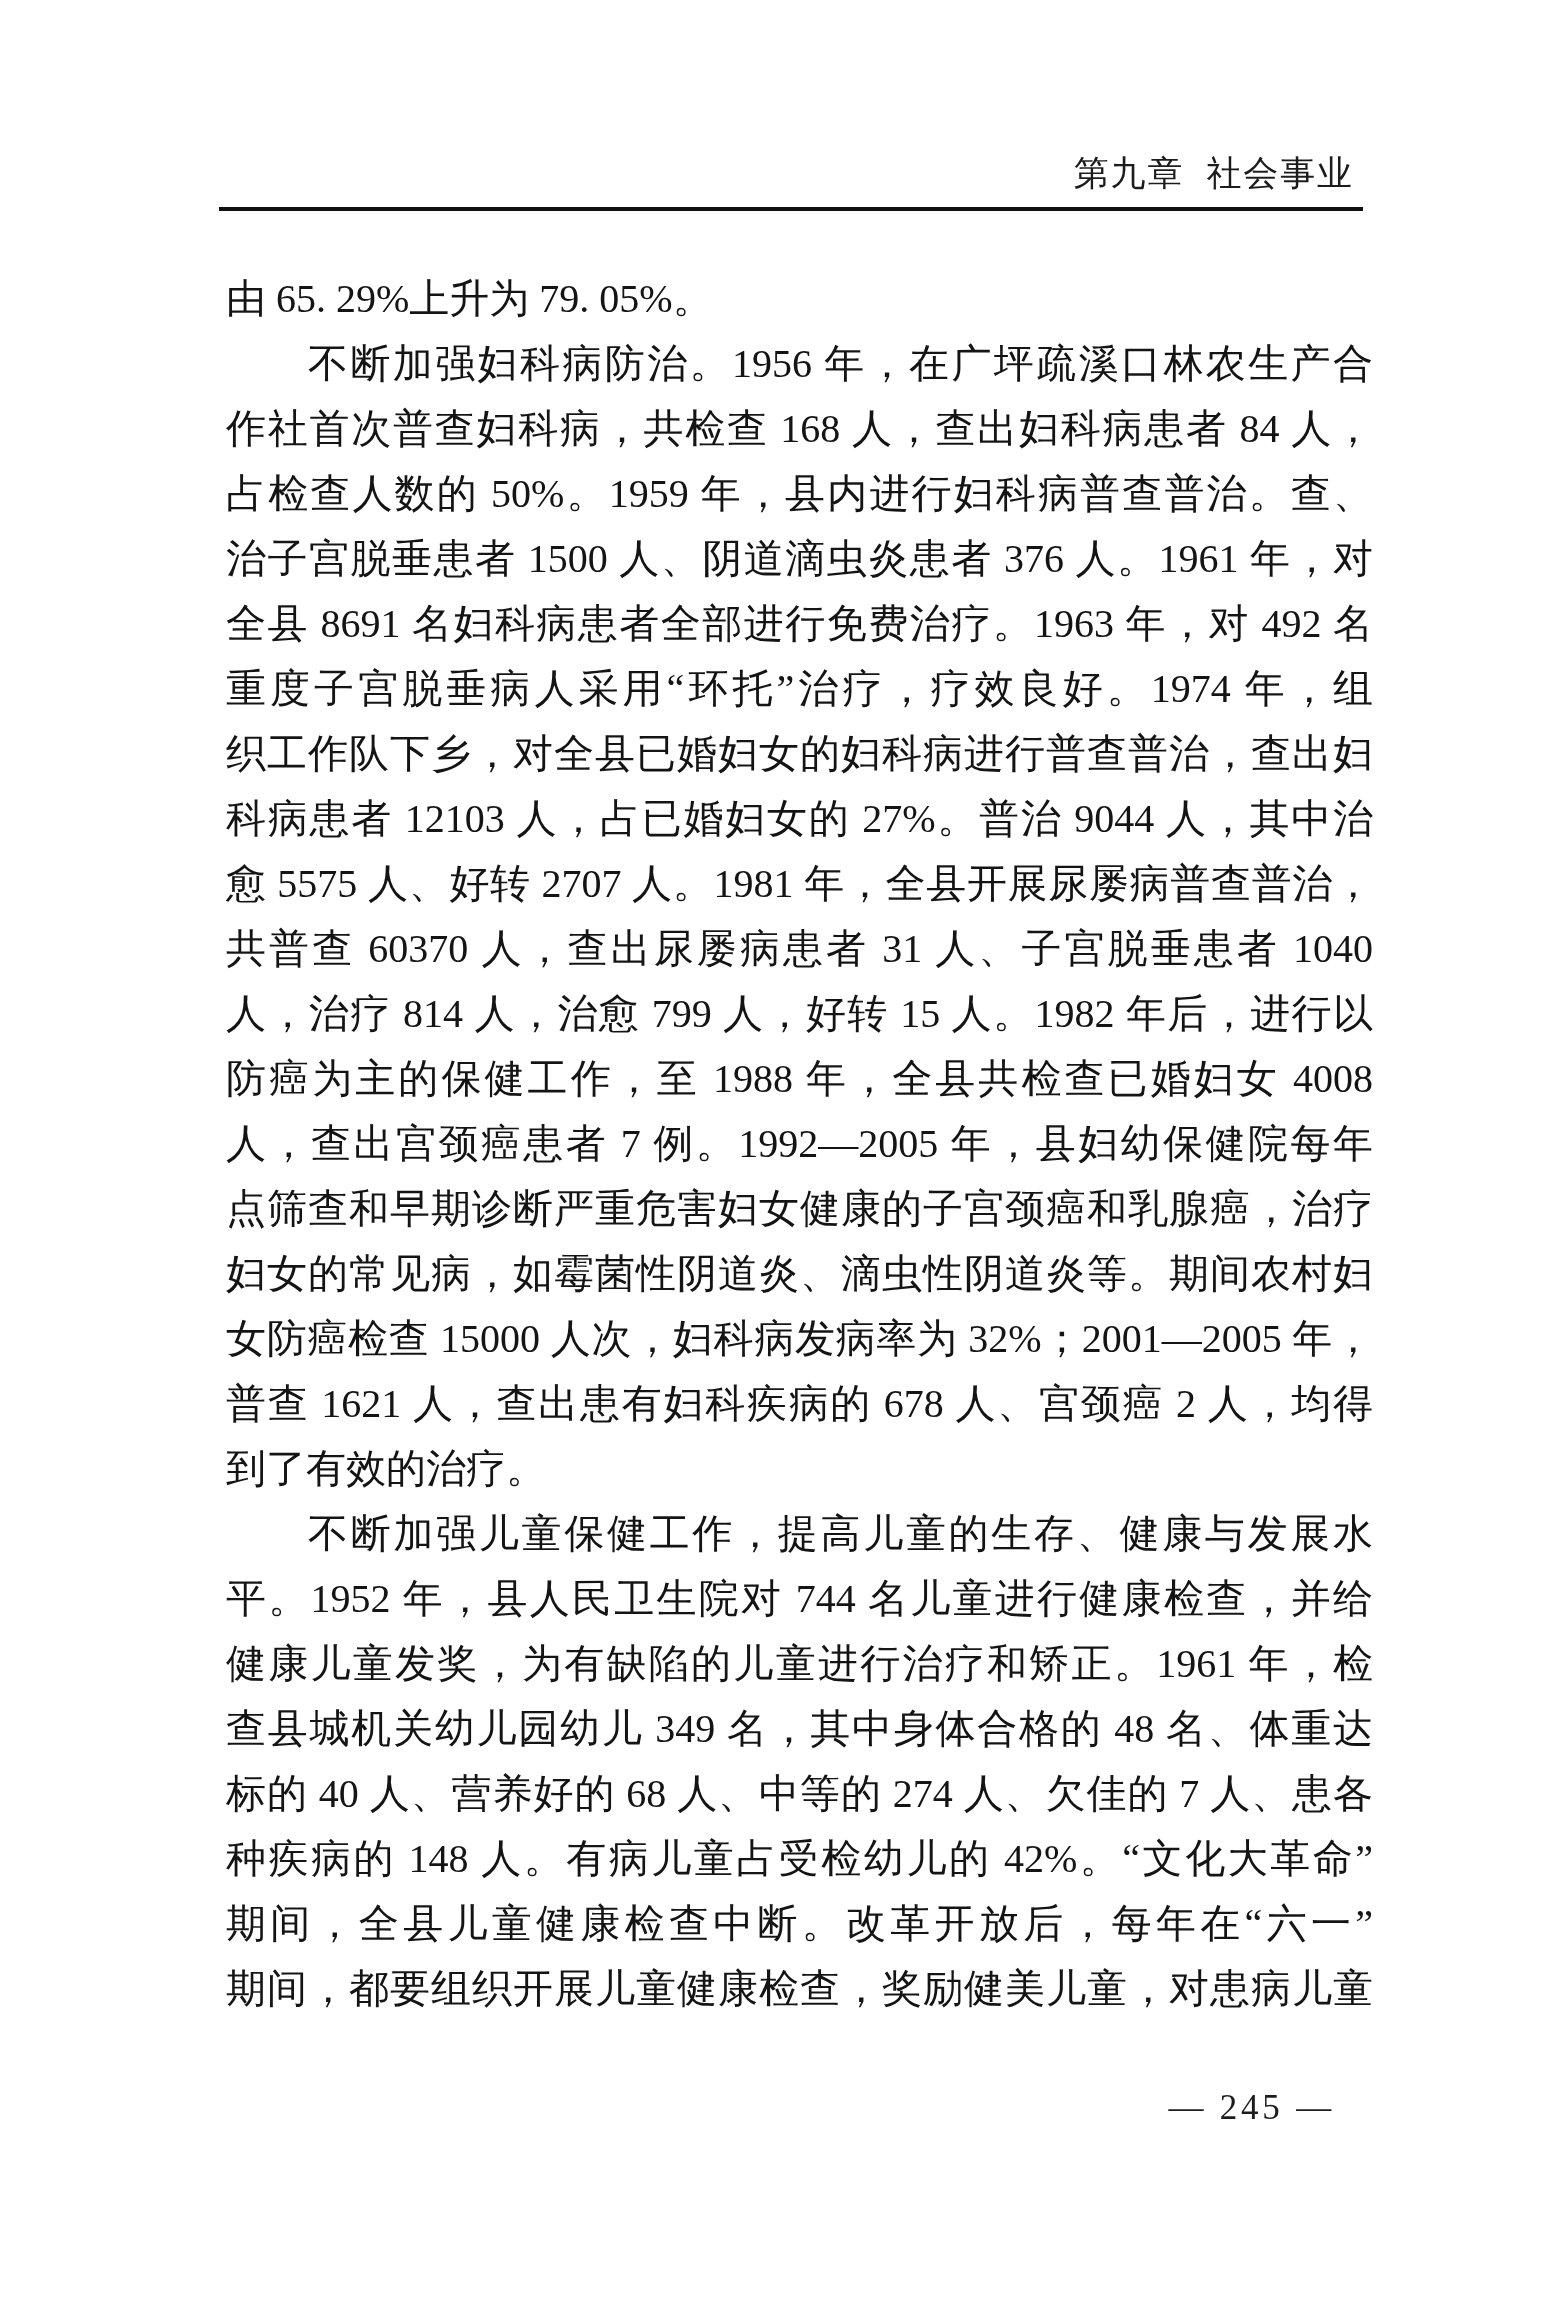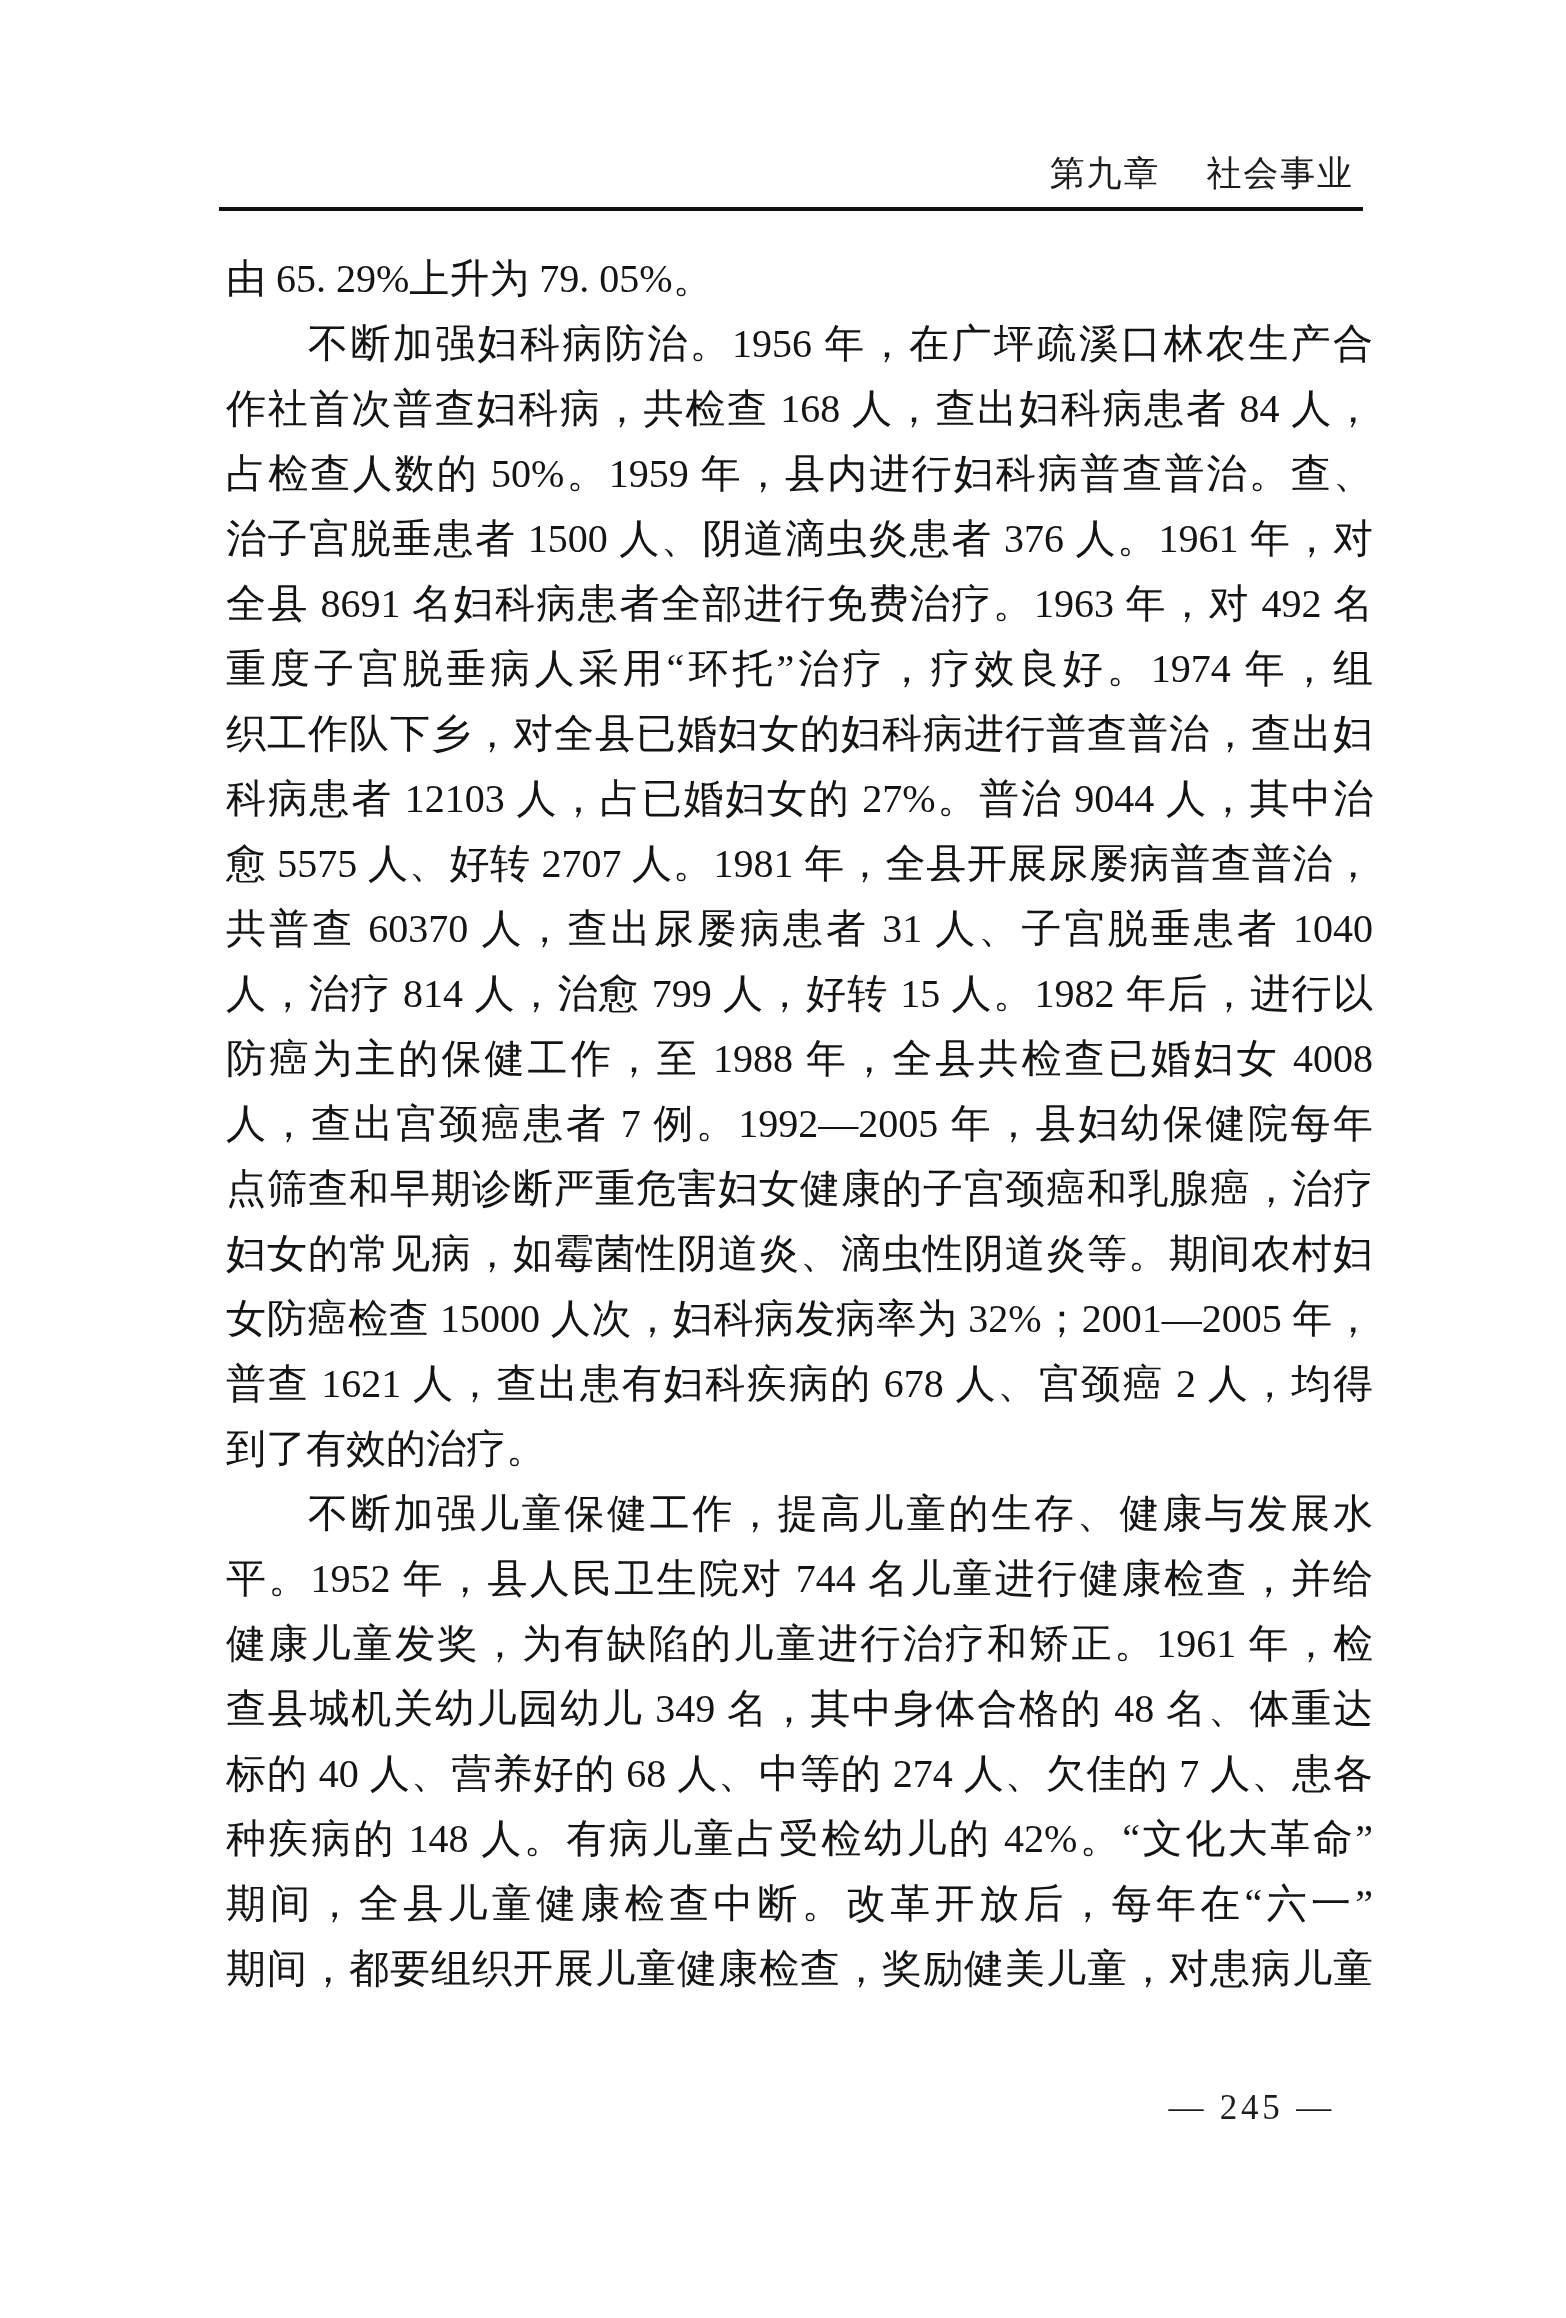--- a/index.html
+++ b/index.html
@@ -21,35 +21,35 @@
     position: absolute;
     top: 155px;
     right: 213px;
     font-size: 35px;
     line-height: 38px;
     letter-spacing: 1.9px;
     white-space: nowrap;
     color: #1c1c1c;
   }
   .running-header .section-label {
-    margin-left: 46px;
+    margin-left: 22px;
   }
   .header-rule {
     position: absolute;
     left: 219px;
     top: 207px;
     width: 1144px;
     height: 4.3px;
     background: #101010;
   }
   
   .body-text {
     position: absolute;
     left: 226px;
-    top: 246px;
+    top: 266px;
     width: 1147px;
     font-size: 40px;
     line-height: 65px;
     text-align: justify;
     text-justify: inter-character;
     color: #141414;
   }
   .ln {
     text-align: justify;
     text-align-last: justify;

